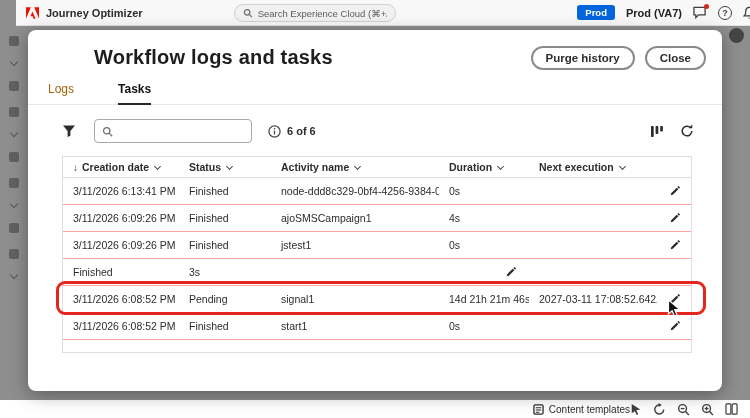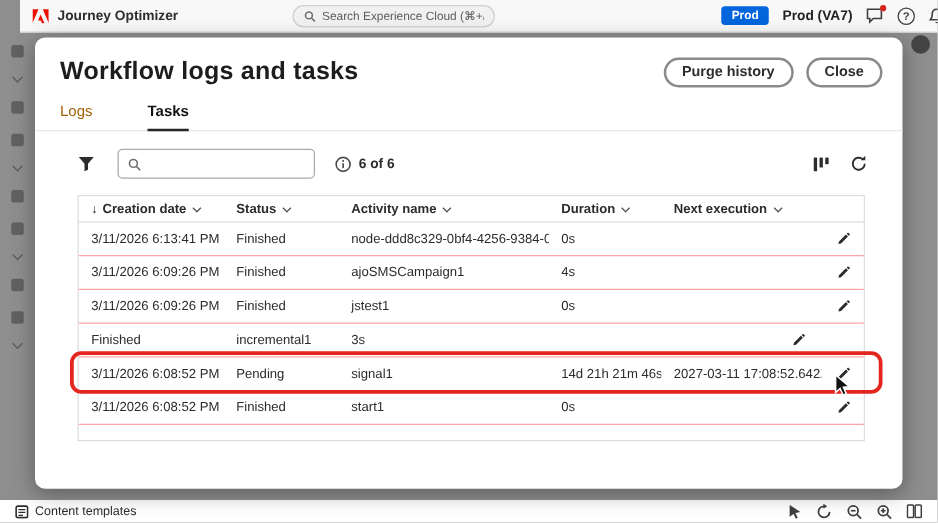--- a/index.html
+++ b/index.html
@@ -27,30 +27,30 @@
   .underlay { position:absolute; top:26px; left:0; width:750px; height:374px; background:#8e8e8e; z-index:1; }
   .side-rail { position:absolute; top:10px; left:5px; width:18px; display:flex; flex-direction:column;
                align-items:center; gap:16px; }
   .rail-sq { width:10px; height:10px; background:#616161; border-radius:2px; }
   .rail-chev { width:6px; height:6px; border-right:1.6px solid #5a5a5a; border-bottom:1.6px solid #5a5a5a;
                transform:rotate(45deg); margin-top:-3px; }
   .avatar-peek { position:absolute; top:2px; left:729px; width:15px; height:15px; border-radius:50%; background:#454545; }
 
   
   .bottombar { position:absolute; bottom:0; left:0; width:750px; height:18px; background:#ffffff;
-               display:flex; align-items:center; justify-content:space-between; padding:0 12px; z-index:3; }
+               display:flex; align-items:center; justify-content:flex-end; padding:0 12px; z-index:3; }
   .bb-left { display:flex; align-items:center; gap:5px; }
   .bb-left span { font-size:10px; color:#2c2c2c; }
   .bb-right { display:flex; align-items:center; gap:11px; }
   .bb-icon { display:flex; align-items:center; cursor:pointer; }
 
   
   .modal { position:absolute; left:28px; top:30px; width:694px; height:361px; background:#fff;
            border-radius:8px; box-shadow:0 4px 18px rgba(0,0,0,.35); z-index:10; }
-  .modal-head { padding:16px 16px 0 20px; height:46px; }
+  .modal-head { padding:16px 16px 0 20px; height:46px;margin-left:46px; }
   .modal-title { font-size:20px; font-weight:700; color:#1d1d1d; letter-spacing:.2px; }
   .head-buttons { position:absolute; top:16px; right:16px; display:flex; gap:10px; }
   .pill-btn { background:#fff; border:2px solid #8a8a8a; border-radius:14px; height:24px; padding:0 13px;
               font-size:11.5px; font-weight:700; color:#2c2c2c; font-family:inherit; cursor:pointer; }
 
   .tabs { margin-top:6px; padding-left:20px; border-bottom:1px solid #e6e6e6; display:flex; gap:20px; }
   .tab { font-size:12px; padding-bottom:7px; color:#a16207; cursor:pointer; }
   .tab.active { color:#131313; font-weight:700; border-bottom:2px solid #262626; margin-bottom:-1px;margin-left:24px; }
 
   .toolbar { display:flex; align-items:center; margin:12px 28px 0 34px; height:28px; }
@@ -258,21 +258,20 @@
           <button class="pencil-btn">
             <svg width="12" height="12" viewBox="0 0 16 16">
               <path fill="#2c2c2c" d="M12.6 1.2l2.2 2.2-1.5 1.5-2.2-2.2zM10.3 3.5l2.2 2.2-7.4 7.4-2.8.6.6-2.8z"></path>
             </svg>
           </button>
         </div>
     </div>
 
     <div class="trow">
       <div class="tc">Finished</div>
-      <div class="tc">incremental1</div>
       <div class="tc">3s</div>
       <div class="tc"></div>
       <div class="tc edit">
           <button class="pencil-btn">
             <svg width="12" height="12" viewBox="0 0 16 16">
               <path fill="#2c2c2c" d="M12.6 1.2l2.2 2.2-1.5 1.5-2.2-2.2zM10.3 3.5l2.2 2.2-7.4 7.4-2.8.6.6-2.8z"></path>
             </svg>
           </button>
         </div>
     </div>

